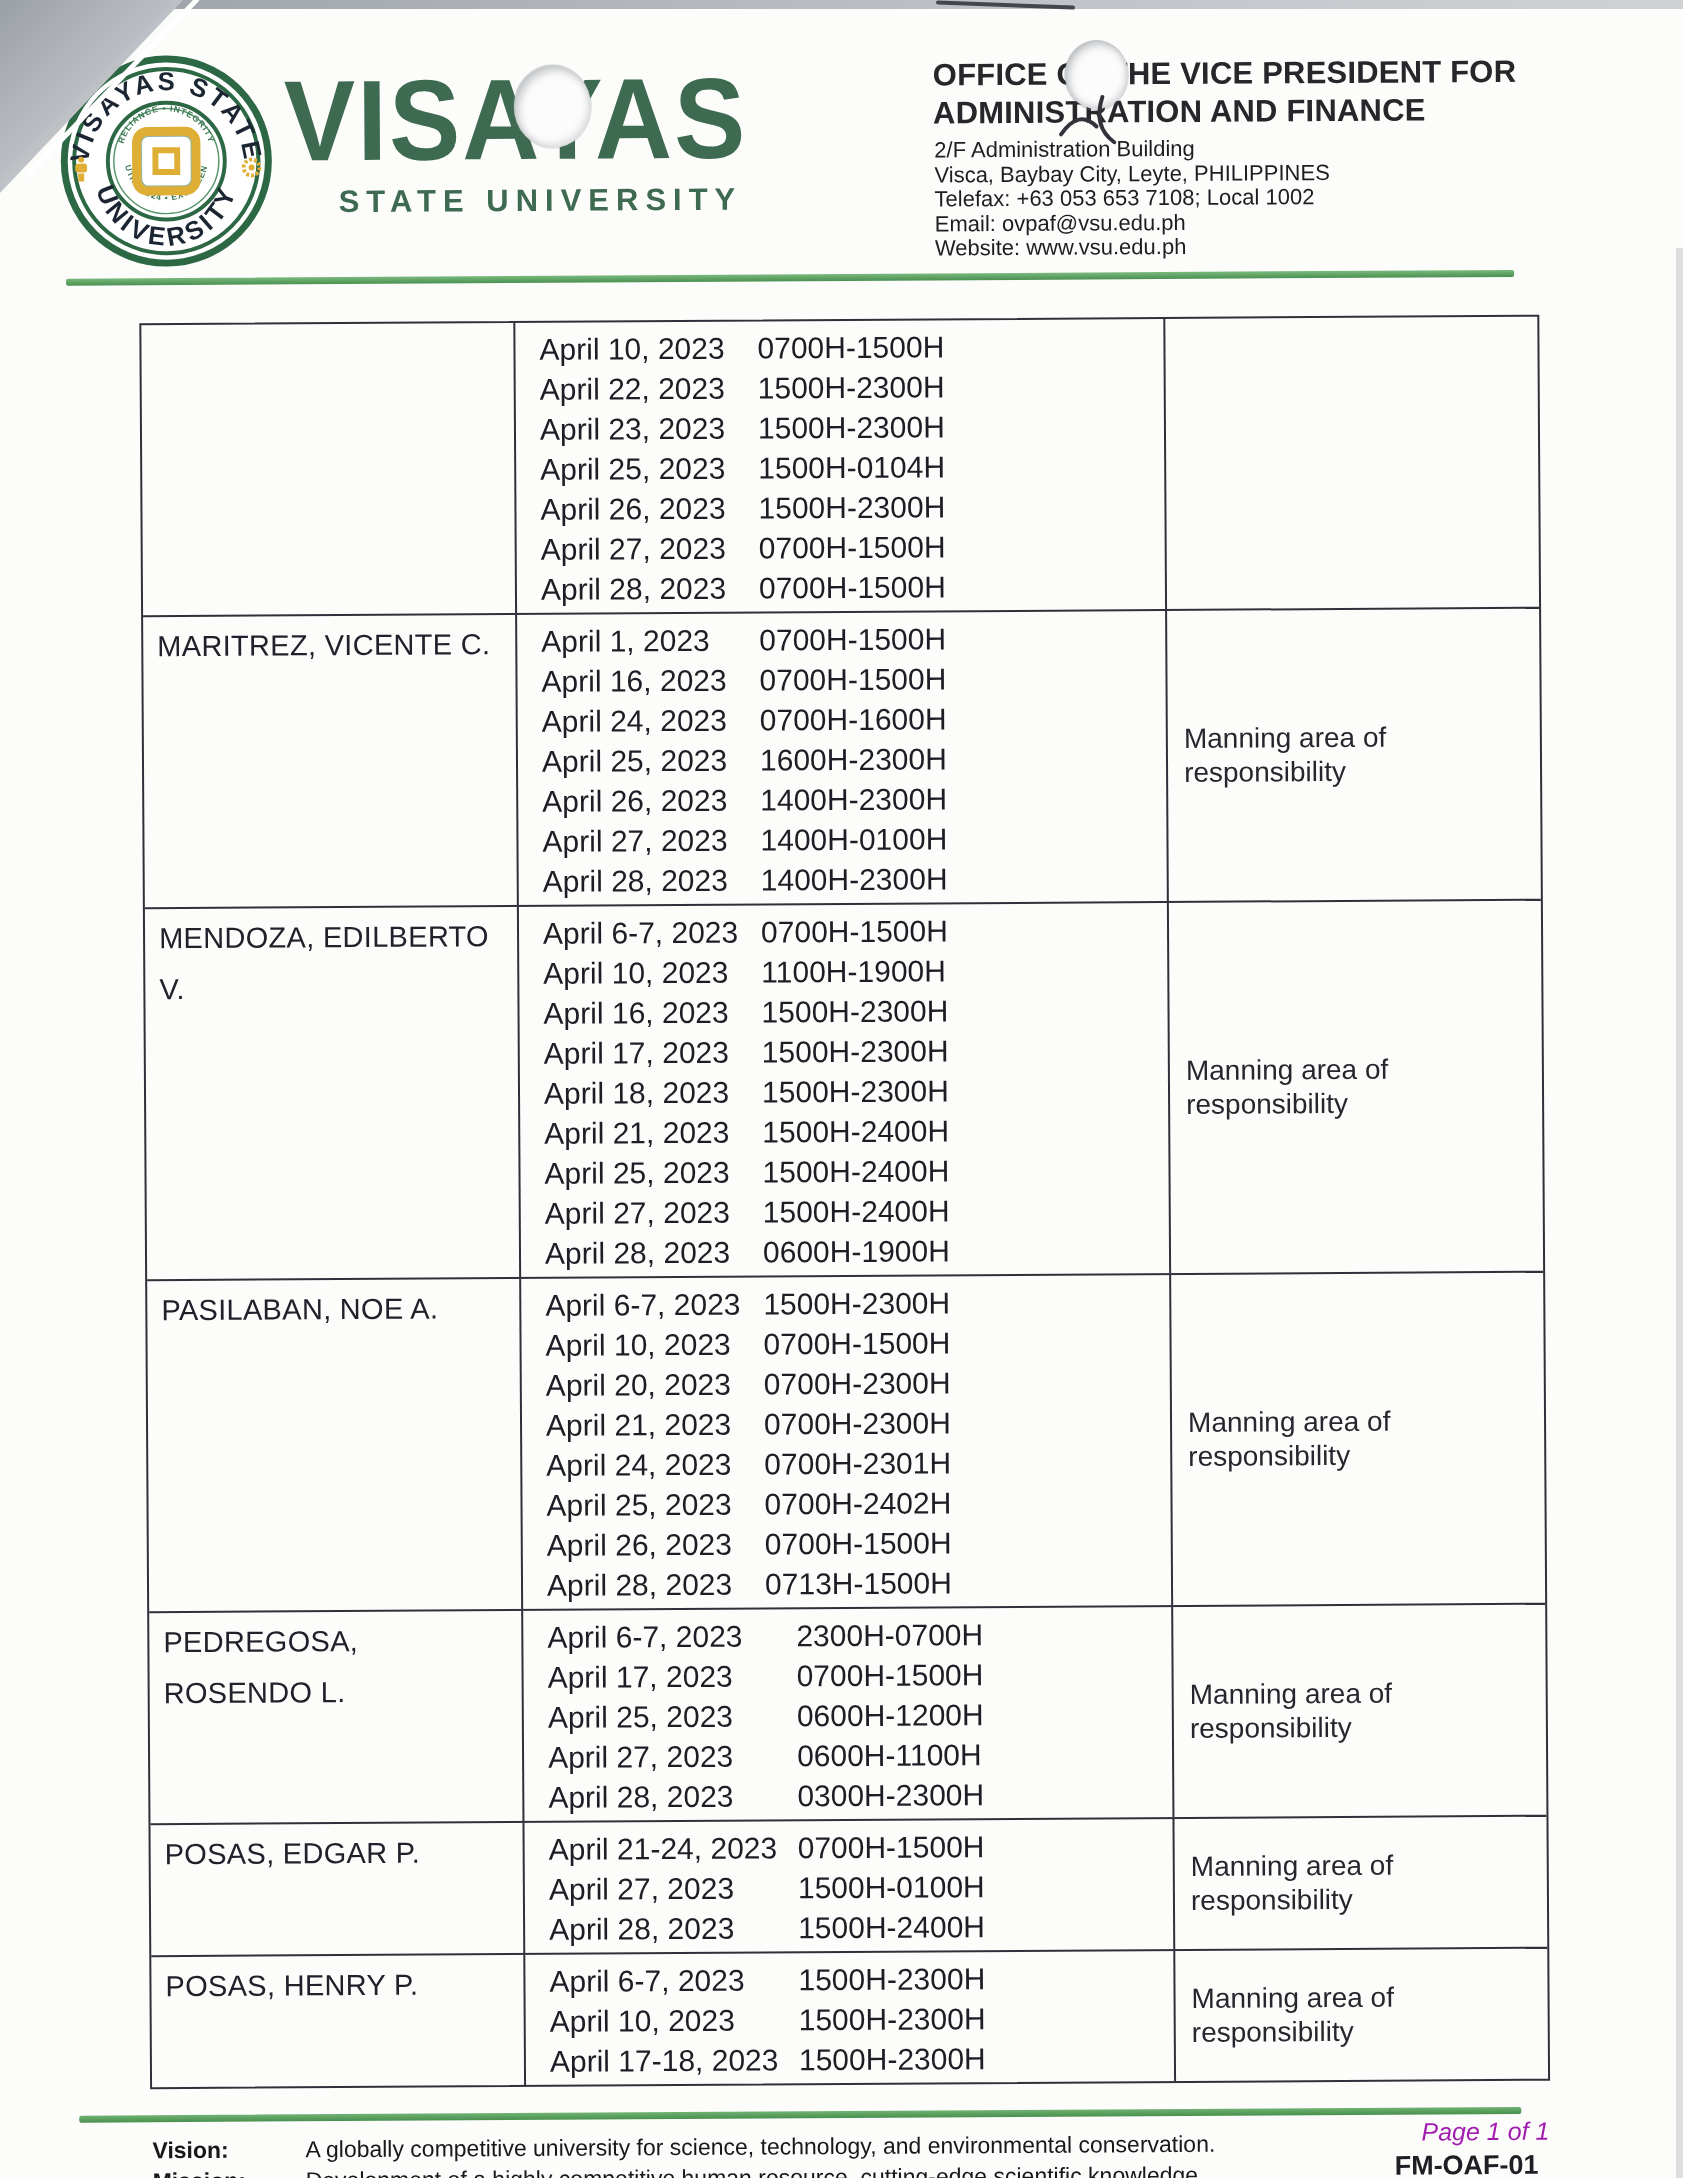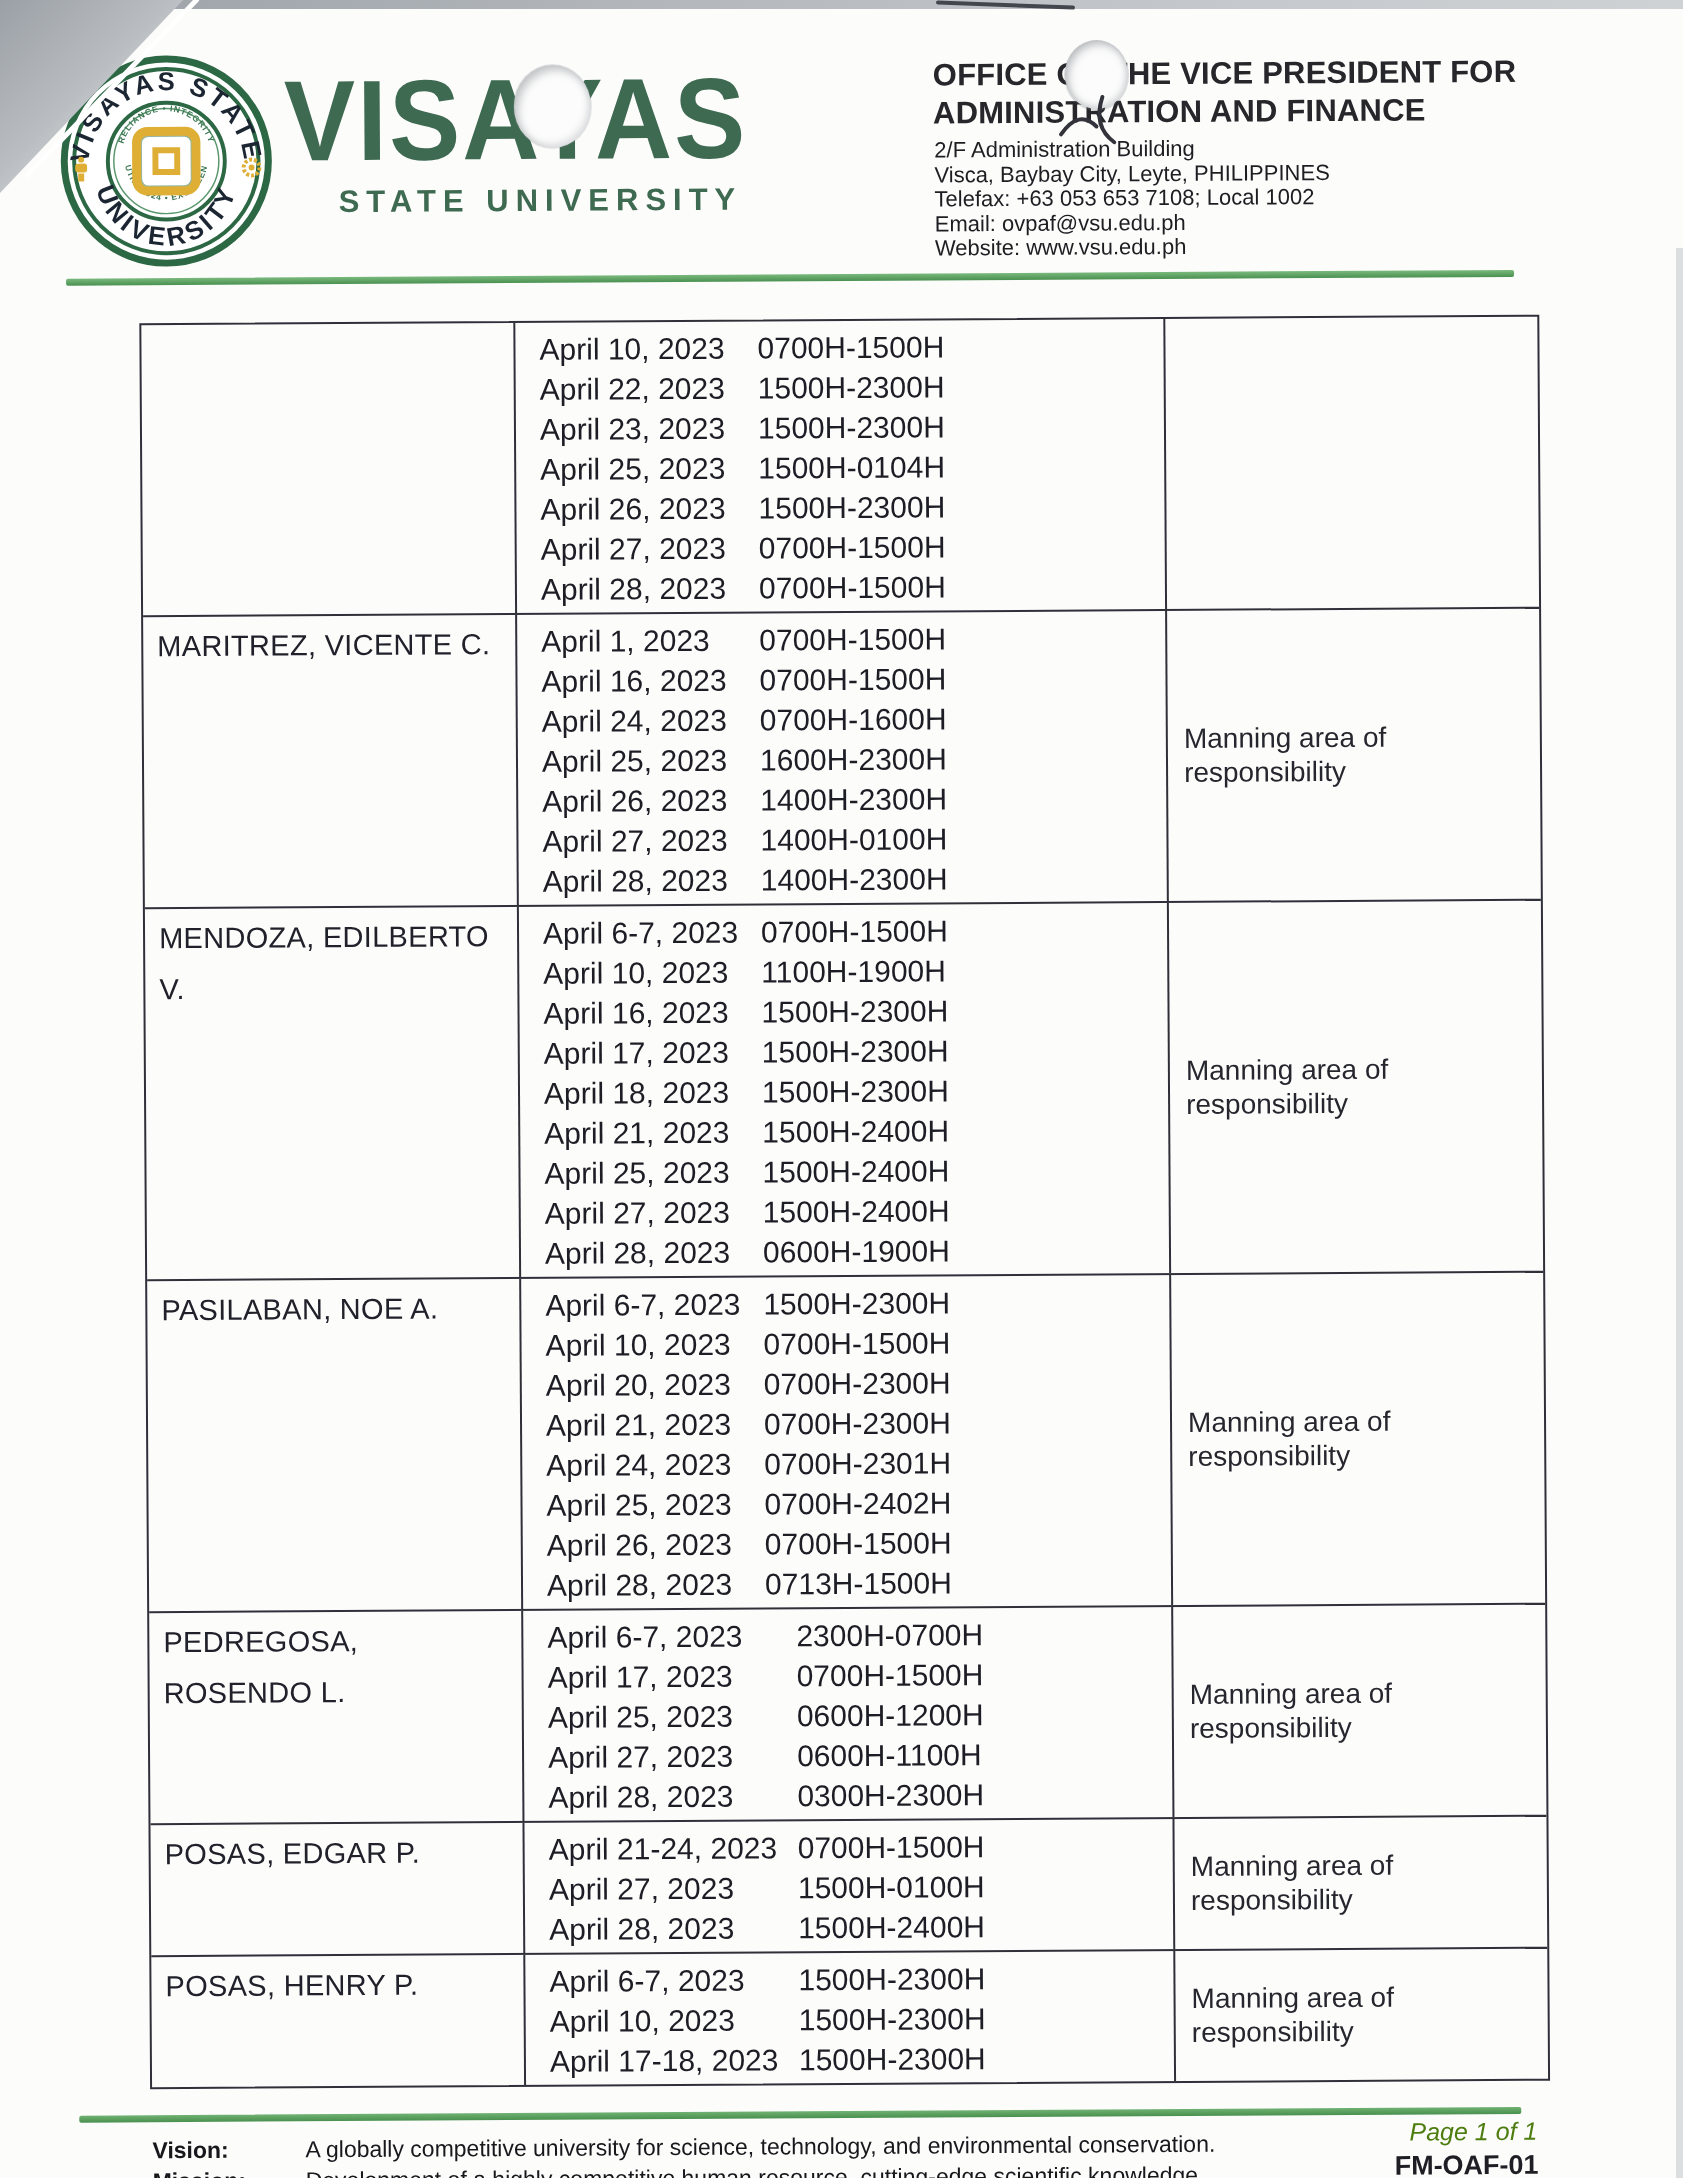--- a/index.html
+++ b/index.html
@@ -52,22 +52,22 @@
   .sched-line{display:flex;line-height:40px;white-space:nowrap;}
   .sched-date{width:218px;flex:none;}
   .indent .sched-date{width:249px;}
   .cell-remarks{display:flex;align-items:center;padding-left:16px;
     font-size:28px;line-height:34px;color:#26262e;}
   .remarks-text{width:267px;}
 
   
   .footer-rule{position:absolute;left:73px;top:2111px;width:1442px;height:7px;
     background:linear-gradient(180deg,#70b273,#49904e);border-radius:2px;}
-  .page-label{position:absolute;right:152px;top:2121px;font-size:25px;font-style:italic;
-    font-weight:500;color:#4d7c0f;}
+  .page-label{position:absolute;right:140px;top:2121px;font-size:25px;font-style:italic;
+    font-weight:500;color:#a21caf;}
   .form-code{position:absolute;right:151px;top:2154px;font-size:27px;font-weight:700;color:#1e1e24;}
   .vm-row{position:absolute;left:146px;display:grid;grid-template-columns:153px auto;
     font-size:23px;color:#17171c;white-space:nowrap;}
   .vm-row .vm-label{font-weight:700;}
   .vision-row{top:2133px;}
   .mission-row{top:2164px;}
 </style>
 </head>
 <body>
 

